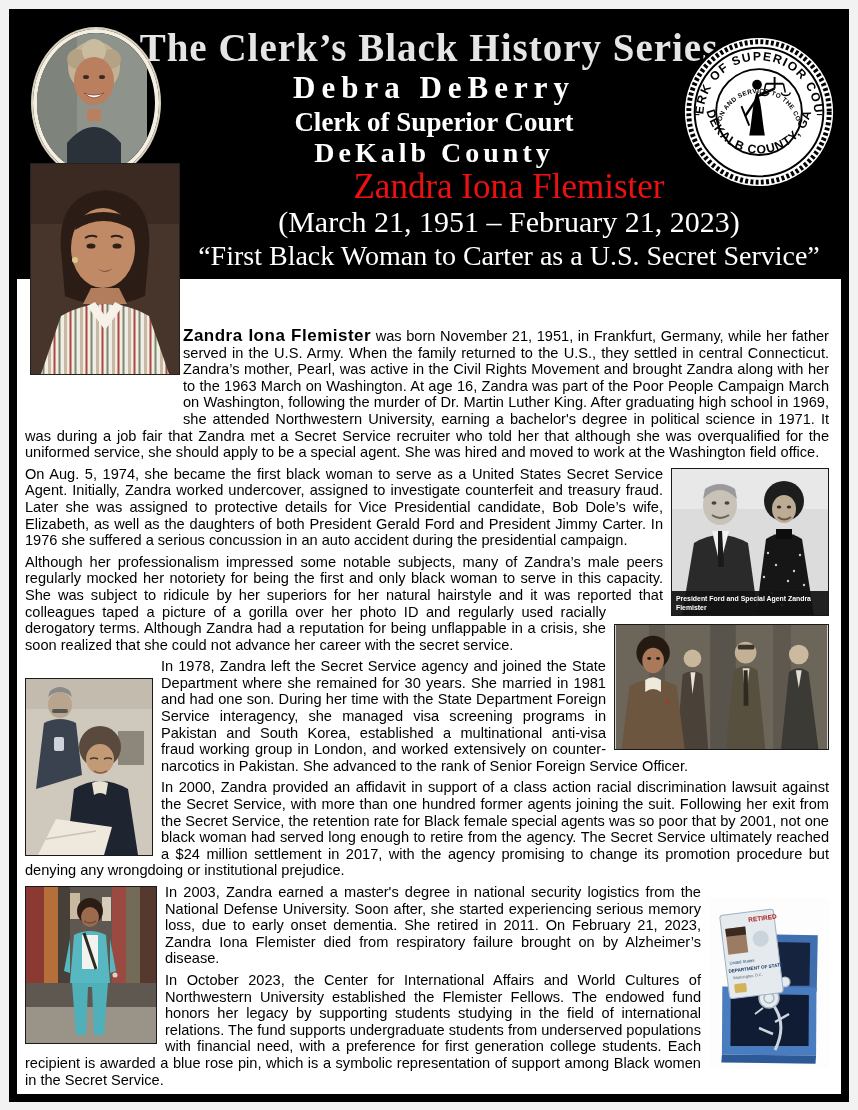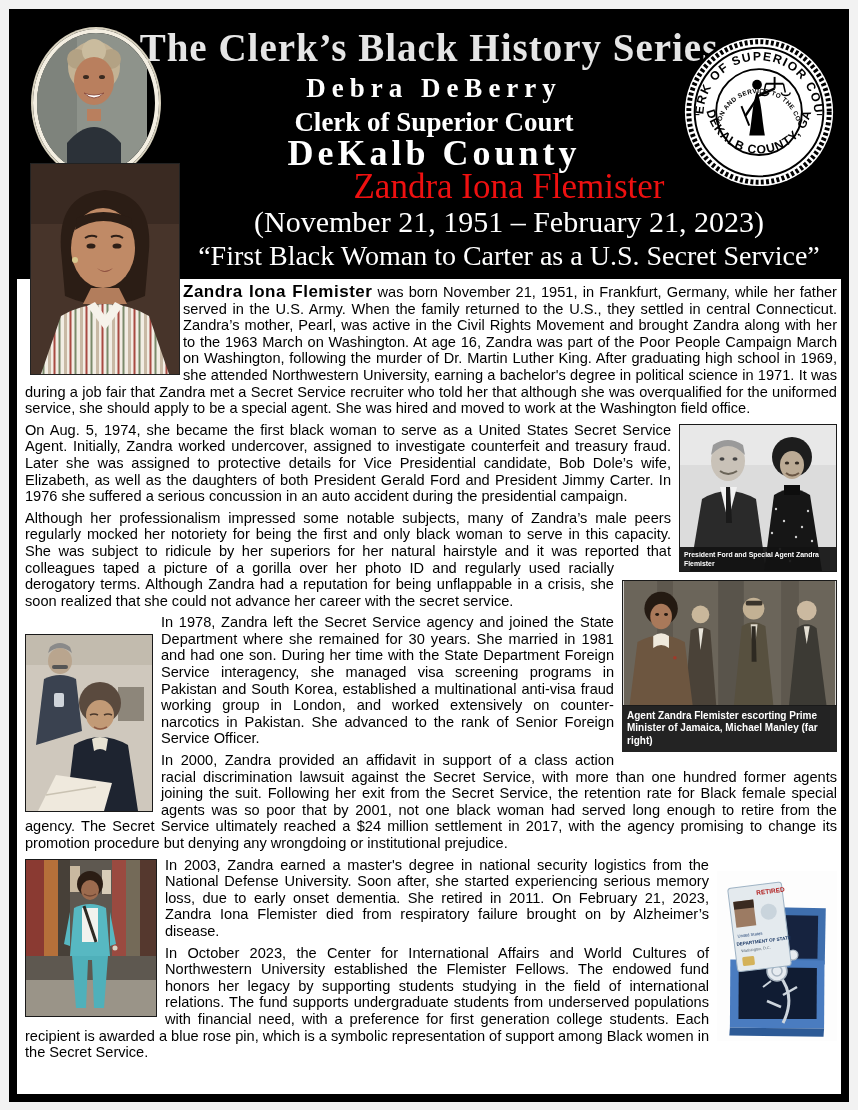--- a/index.html
+++ b/index.html
@@ -9,36 +9,36 @@
   }
   .doc {
     position:absolute; left:9px; top:9px; width:840px; height:1093px;
     background:#ffffff; border:8px solid #000; box-sizing:border-box; overflow:hidden;
   }
   
   .header { position:relative; background:#000; height:262px; text-align:center; color:#fff; }
   .serif { font-family:"Liberation Serif","DejaVu Serif",serif; }
   .series-title { font-size:39px; line-height:42px; padding-top:10px; color:#e5e5e5; letter-spacing:1px;font-weight:bold; }
   .header-upper { padding:0 140px 0 150px; }
-  .clerk-name  { font-size:27px; line-height:38px; font-weight:bold; letter-spacing:6px; }
+  .clerk-name  { font-size:31px; line-height:38px; font-weight:bold; letter-spacing:6px; }
   .clerk-title { font-size:27px; line-height:31px; font-weight:bold; }
-  .county      { font-size:36px; line-height:30px; font-weight:bold; letter-spacing:4px; }
+  .county      { font-size:28px; line-height:30px; font-weight:bold; letter-spacing:4px; }
   .header-lower { padding-left:164px; padding-right:4px; }
   .subject-name { font-size:35px; line-height:37px; color:#ee1010; }
   .subject-dates { font-size:30px; line-height:34px; }
   .subject-headline { font-size:28px; line-height:33px; }
   
   .photo { position:absolute; }
   .debra { left:16px; top:12px; width:118px; height:140px; border-radius:50%;
            overflow:hidden; border:4px solid #f4efe2; box-shadow:0 0 0 2px #d8d2bf; }
   .seal  { right:4px; top:16px; width:156px; height:158px; }
   .portrait { left:13px; top:146px; width:150px; height:212px; border:1px solid #222; box-sizing:border-box; z-index:5; }
   
-  .content { padding:5px 4px 0 8px; font-size:14.6px; line-height:16.6px;
-             text-align:justify; color:#000; }
+  .content { padding:5px 12px 0 8px; font-size:14.6px; line-height:16.6px;
+             text-align:justify; color:#000;margin-top:44px; }
   .content p { margin:0 0 5px 0; }
   .p1-lead { font-weight:bold; font-size:17px; letter-spacing:0.5px; }
   .portrait-spacer { float:left; width:158px; height:92px; }
   figure { margin:0; }
   .fig-ford   { float:right; clear:right; width:158px; margin:2px 0 4px 8px; position:relative; }
   .fig-jamaica{ float:right; clear:right; width:215px; margin:4px 0 4px 8px; }
   .fig-desk   { float:left; clear:left; width:128px; margin:20px 8px 4px 0; }
   .fig-market { float:left; clear:left; width:132px; margin:2px 8px 2px 0; }
   .fig-bluebox{ float:right; clear:right; width:120px; margin:14px 0 0 8px; }
   .fig-ford svg, .fig-jamaica svg, .fig-desk svg, .fig-market svg, .fig-bluebox svg { display:block; }
@@ -57,21 +57,21 @@
 
     <div class="header">
       <div class="series-title serif">The Clerk’s Black History Series</div>
       <div class="header-upper">
         <div class="clerk-name serif">Debra DeBerry</div>
         <div class="clerk-title serif">Clerk of Superior Court</div>
         <div class="county serif">DeKalb County</div>
       </div>
       <div class="header-lower">
         <div class="subject-name serif">Zandra Iona Flemister</div>
-        <div class="subject-dates serif">(November 21, 1951 – February 21, 2023)</div>
+        <div class="subject-dates serif">(March 21, 1951 – February 21, 2023)</div>
         <div class="subject-headline serif">“First Black Woman to Carter as a U.S. Secret Service”</div>
       </div>
     </div>
 
     <div class="photo debra">
       <svg width="110" height="132" viewBox="0 0 110 132">
         <rect width="110" height="132" fill="#8e938b"></rect>
         <rect x="0" y="0" width="40" height="132" fill="#7e837c"></rect>
         <g>
           <circle cx="57" cy="34" r="26" fill="#c3b294"></circle>
@@ -221,21 +221,20 @@
           <g>
             <circle cx="38" cy="28" r="17" fill="#241a12"></circle>
             <ellipse cx="38" cy="36" rx="11" ry="13" fill="#a9795a"></ellipse>
             <ellipse cx="34" cy="34" rx="2" ry="1.5" fill="#241a12"></ellipse>
             <ellipse cx="43" cy="34" rx="2" ry="1.5" fill="#241a12"></ellipse>
             <path d="M6,126 L14,62 Q38,48 62,62 L70,126 Z" fill="#6d5640"></path>
             <path d="M30,56 Q38,50 46,56 L46,68 Q38,62 30,68 Z" fill="#efe9dc"></path>
             <circle cx="52" cy="78" r="1.8" fill="#a03a2a"></circle>
           </g>
         </svg>
-        <figcaption class="cap cap-jamaica">Agent Zandra Flemister escorting Prime Minister of Jamaica, Michael Manley (far right)</figcaption>
       </figure>
 
 
       <p>Although her professionalism impressed some notable subjects, many of Zandra’s male peers regularly mocked her notoriety for being the first and only black woman to serve in this capacity. She was subject to ridicule by her superiors for her natural hairstyle and it was reported that colleagues taped a picture of a gorilla over her photo ID and regularly used racially derogatory terms. Although Zandra had a reputation for being unflappable in a crisis, she soon realized that she could not advance her career with the secret service.</p>
 
       <figure class="fig-desk frame-thin">
         <svg width="126" height="176" viewBox="0 0 126 176">
           <rect width="126" height="176" fill="#cfc8bd"></rect>
           <rect x="0" y="0" width="126" height="30" fill="#c2bbae"></rect>
           <rect x="92" y="52" width="26" height="34" fill="#8d867a"></rect>

